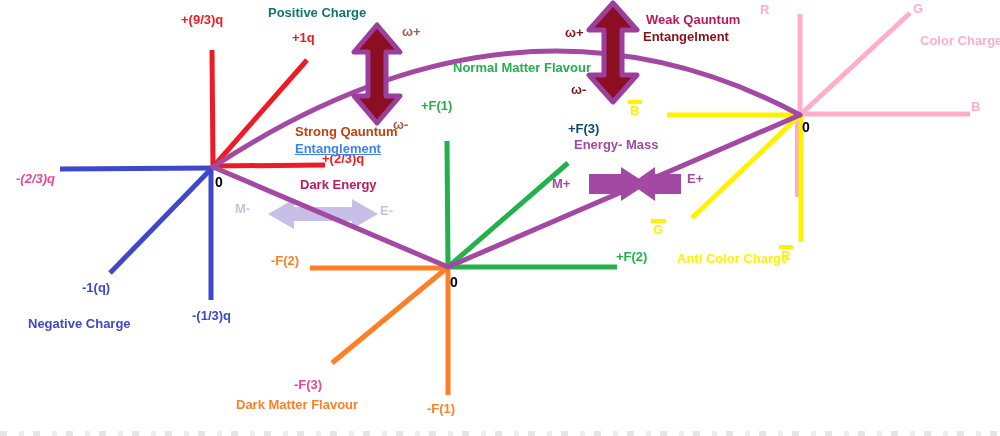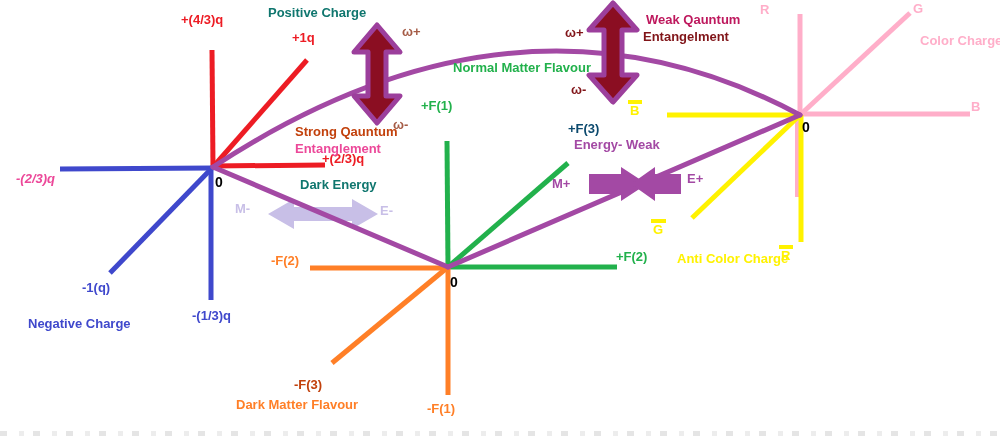--- a/index.html
+++ b/index.html
@@ -60,45 +60,45 @@
       <path d="M 213 167 Q 520 -35 800 115" fill="none" stroke="#a349a4" stroke-width="5" stroke-linecap="round"></path>
       <path d="M 213 167 L 448 267" fill="none" stroke="#a349a4" stroke-width="5" stroke-linecap="round"></path>
       <path d="M 448 267 L 800 115" fill="none" stroke="#a349a4" stroke-width="5" stroke-linecap="round"></path>
       <polygon points="377,25 400,52 386,52 386,96 400,96 377,123 354,96 368,96 368,52 354,52" fill="#8b0e22" stroke="#9c3f9c" stroke-width="5" stroke-linejoin="round"></polygon>
       <polygon points="613,3 637,30 622,30 622,75 637,75 613,102 589,75 604,75 604,30 589,30" fill="#8b0e22" stroke="#9c3f9c" stroke-width="5" stroke-linejoin="round"></polygon>
       <polygon points="589,174 621,174 621,167 647,184 621,201 621,194 589,194" fill="#a349a4"></polygon>
       <polygon points="681,174 655,174 655,167 631,184 655,201 655,194 681,194" fill="#a349a4"></polygon>
     </svg>
   <div id="labels">
       <div class="lbl" style="left: 268px; top: 6px; color: #0f766e;"><span>Positive Charge</span></div>
-      <div class="lbl" style="left: 181px; top: 13px; color: rgb(237, 28, 36);"><span>+(4/3)q</span></div>
+      <div class="lbl" style="left: 181px; top: 13px; color: rgb(237, 28, 36);"><span>+(9/3)q</span></div>
       <div class="lbl" style="left: 292px; top: 31px; color: rgb(237, 28, 36);"><span>+1q</span></div>
       <div class="lbl" style="left: 16px; top: 172px; color: #ec4899; font-style: italic;"><span>-(2/3)q</span></div>
       <div class="lbl" style="left: 322px; top: 152px; color: rgb(237, 28, 36);"><span>+(2/3)q</span></div>
       <div class="lbl zero" style="left: 215px; top: 174px; color: rgb(0, 0, 0);"><span>0</span></div>
       <div class="lbl" style="left: 82px; top: 281px; color: rgb(63, 72, 204);"><span>-1(q)</span></div>
       <div class="lbl" style="left: 192px; top: 309px; color: rgb(63, 72, 204);"><span>-(1/3)q</span></div>
       <div class="lbl" style="left: 28px; top: 317px; color: rgb(63, 72, 204);"><span>Negative Charge</span></div>
       <div class="lbl" style="left: 295px; top: 125px; color: #c2410c;"><span>Strong Qauntum</span></div>
-      <div class="lbl" style="left: 295px; top: 142px; color: #ec4899;"><span>Entanglement</span></div>
+      <div class="lbl" style="left: 295px; top: 142px; color: #3b82f6; text-decoration: underline;"><span>Entanglement</span></div>
       <div class="lbl" style="left: 402px; top: 25px; color: rgb(165, 91, 69);"><span>ω+</span></div>
       <div class="lbl" style="left: 393px; top: 118px; color: rgb(165, 91, 69);"><span>ω-</span></div>
-      <div class="lbl" style="left: 300px; top: 178px; color: #0f766e; text-align: right;"><span>Dark Energy</span></div>
+      <div class="lbl" style="left: 300px; top: 178px; color: #be185d; text-align: right;"><span>Dark Energy</span></div>
       <div class="lbl" style="left: 235px; top: 202px; color: rgb(200, 191, 231);"><span>M-</span></div>
       <div class="lbl" style="left: 380px; top: 204px; color: rgb(200, 191, 231);"><span>E-</span></div>
       <div class="lbl" style="left: 453px; top: 61px; color: rgb(34, 177, 76);"><span>Normal Matter Flavour</span></div>
       <div class="lbl" style="left: 421px; top: 99px; color: rgb(34, 177, 76);"><span>+F(1)</span></div>
       <div class="lbl" style="left: 568px; top: 122px; color: #0c4a6e;"><span>+F(3)</span></div>
       <div class="lbl" style="left: 616px; top: 250px; color: rgb(34, 177, 76);"><span>+F(2)</span></div>
       <div class="lbl" style="left: 271px; top: 254px; color: rgb(255, 127, 39);"><span>-F(2)</span></div>
-      <div class="lbl" style="left: 294px; top: 378px; color: #c2410c;"><span>-F(3)</span></div>
+      <div class="lbl" style="left: 294px; top: 378px; color: #ec4899;"><span>-F(3)</span></div>
       <div class="lbl" style="left: 427px; top: 402px; color: rgb(255, 127, 39);"><span>-F(1)</span></div>
       <div class="lbl" style="left: 236px; top: 398px; color: rgb(255, 127, 39);"><span>Dark Matter Flavour</span></div>
       <div class="lbl zero" style="left: 450px; top: 274px; color: rgb(0, 0, 0);"><span>0</span></div>
-      <div class="lbl" style="left: 574px; top: 138px; color: rgb(163, 73, 164);"><span>Energy- Weak</span></div>
+      <div class="lbl" style="left: 574px; top: 138px; color: rgb(163, 73, 164);"><span>Energy- Mass</span></div>
       <div class="lbl" style="left: 552px; top: 177px; color: rgb(163, 73, 164);"><span>M+</span></div>
       <div class="lbl" style="left: 687px; top: 172px; color: rgb(163, 73, 164);"><span>E+</span></div>
       <div class="lbl" style="left: 640px; top: 13px; color: #be185d; margin-left: 6px;"><span>Weak Qauntum</span></div>
       <div class="lbl" style="left: 643px; top: 30px; color: rgb(128, 20, 24);"><span>Entangelment</span></div>
       <div class="lbl" style="left: 565px; top: 26px; color: rgb(128, 20, 24);"><span>ω+</span></div>
       <div class="lbl" style="left: 571px; top: 83px; color: rgb(128, 20, 24);"><span>ω-</span></div>
       <div class="lbl" style="left: 760px; top: 3px; color: rgb(255, 174, 201);"><span>R</span></div>
       <div class="lbl" style="left: 913px; top: 2px; color: rgb(255, 174, 201);"><span>G</span></div>
       <div class="lbl" style="left: 971px; top: 100px; color: rgb(255, 174, 201);"><span>B</span></div>
       <div class="lbl" style="left: 920px; top: 34px; color: rgb(255, 174, 201);"><span>Color Charge</span></div>

